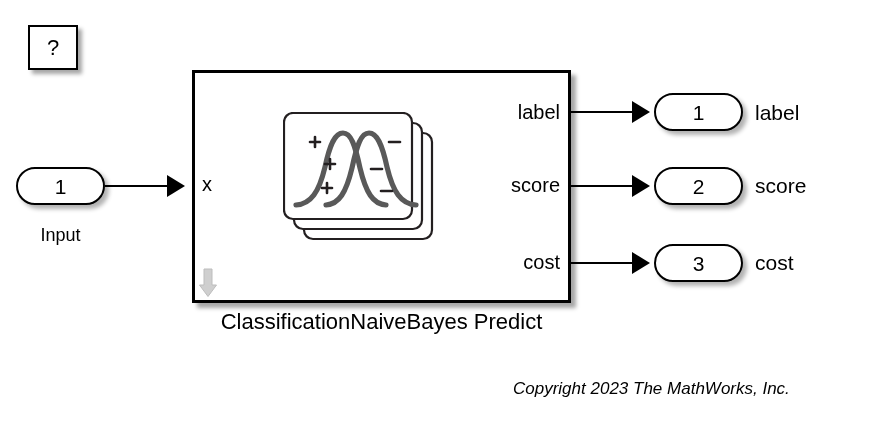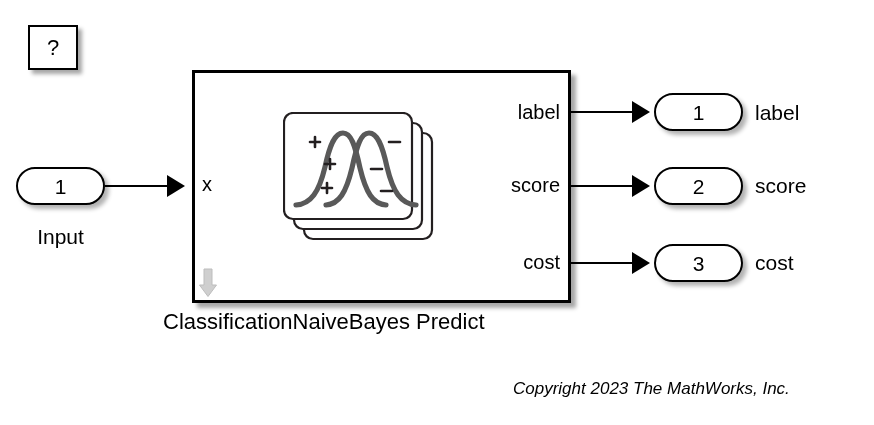--- a/index.html
+++ b/index.html
@@ -60,21 +60,21 @@
     position: absolute;
     left: 0; right: 0;
     top: 50%;
     transform: translateY(-50%);
     text-align: center;
     font-size: 21px;
   }
   #inport-1 { left: 16px; top: 167px; width: 89px; height: 38px; }
   #inport-1-label {
     left: 16px; top: 226px; width: 89px;
-    text-align: center; font-size: 21px;
+    text-align: center; font-size: 18px;
   }
 
   
   .wire {
     background: #000;
     height: 2px;
   }
   .arrowhead {
     width: 0; height: 0;
     border-top: 11px solid transparent;
@@ -101,21 +101,21 @@
     font-size: 20px;
     text-align: right;
   }
   #mask-arrow {
     left: 199px; top: 268px;
     width: 18px; height: 30px;
   }
   #block-name {
     left: 163px; top: 311px;
     width: 437px;
-    text-align: left;
+    text-align: center;
     font-size: 22px;
   }
 
   
   #mask-icon { left: 283px; top: 112px; width: 170px; height: 140px; }
 
   
   .outport { width: 89px; height: 38px; }
   .outport-text { font-size: 21px; }
 

